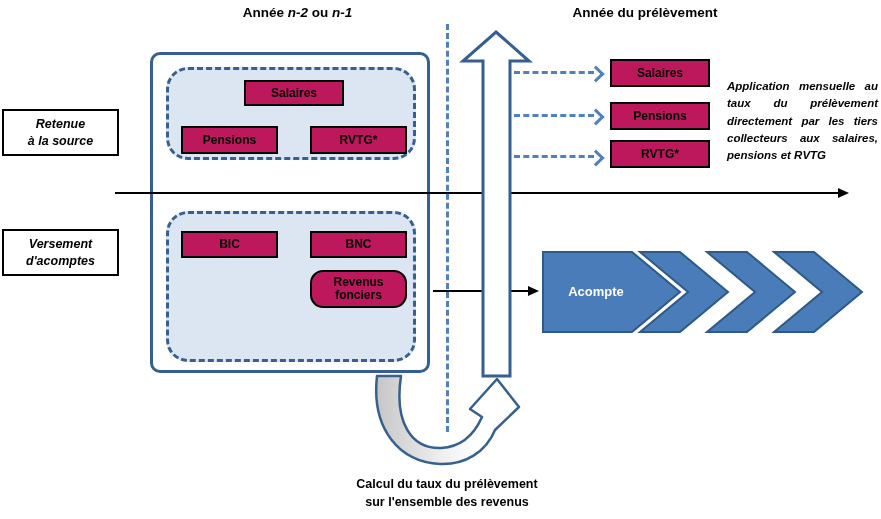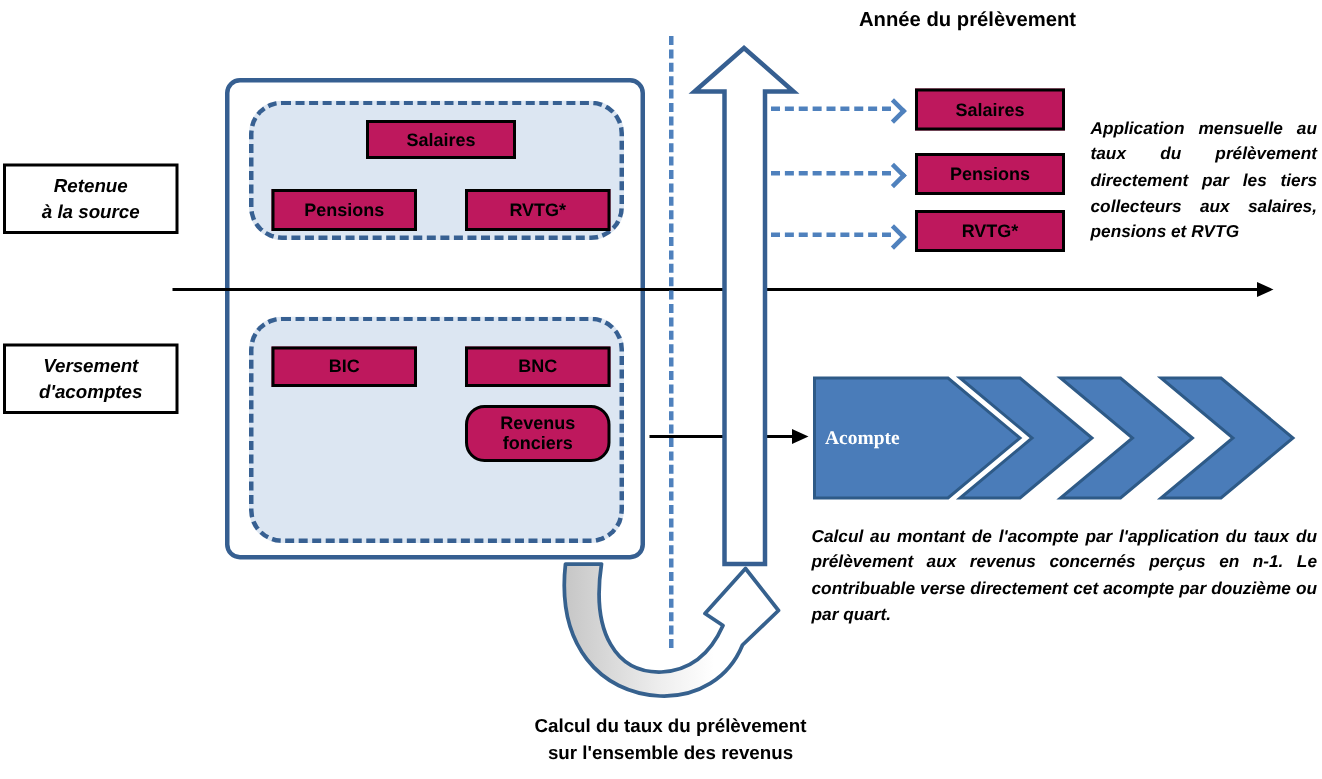--- a/index.html
+++ b/index.html
@@ -31,28 +31,31 @@
     width:9px;height:9px;border-top:3px solid #4f81bd;border-right:3px solid #4f81bd;
     transform:rotate(45deg);z-index:2;
   }
   .blackline{border-top:2px solid #000;height:0;z-index:2;}
   .blackhead{
     width:0;height:0;border-top:5px solid transparent;border-bottom:5px solid transparent;
     border-left:11px solid #000;z-index:2;
   }
   .vdash{border-left:3px dashed #4f81bd;width:0;z-index:2;}
   .caption{font-weight:bold;font-size:12.5px;line-height:1.4;text-align:center;}
-  .chevlabel{color:#fff;font-weight:bold;font-size:13px;text-align:left;z-index:4;font-family:Liberation Serif, serif;}
+  .chevlabel{color:#fff;font-weight:bold;font-size:13px;text-align:center;z-index:4;}
   svg{display:block;}
 </style>
 </head>
 <body>
 
 <div id="canvas">
 
+  <div class="abs hdr" style="left:155px;top:5px;width:285px;">
+    <span>Année </span><i>n-2</i><span> ou </span><i>n-1</i>
+  </div>
   <div class="abs hdr" style="left:510px;top:5px;width:270px;">Année du prélèvement</div>
 
   <div class="abs sidebox" style="left:2px;top:109px;width:117px;height:47px;">
     <span>Retenue</span>
     <span>à la source</span>
   </div>
   <div class="abs sidebox" style="left:2px;top:229px;width:117px;height:47px;">
     <span>Versement</span>
     <span>d'acomptes</span>
   </div>
@@ -95,21 +98,20 @@
   <div class="abs note" style="left:727px;top:78px;width:151px;">Application mensuelle au taux du prélèvement directement par les tiers collecteurs aux salaires, pensions et RVTG</div>
 
   <svg class="abs" style="left:540px;top:246px;" width="340" height="92">
     <polygon points="3,6 92,6 140,46 92,86 3,86" fill="#4a7cb9" stroke="#2e5a87" stroke-width="2"></polygon>
     <path d="M 100,6 L 140,6 L 188,46 L 140,86 L 100,86 L 148,46 Z" fill="#4a7cb9" stroke="#2e5a87" stroke-width="2"></path>
     <path d="M 167,6 L 207,6 L 255,46 L 207,86 L 167,86 L 215,46 Z" fill="#4a7cb9" stroke="#2e5a87" stroke-width="2"></path>
     <path d="M 234,6 L 274,6 L 322,46 L 274,86 L 234,86 L 282,46 Z" fill="#4a7cb9" stroke="#2e5a87" stroke-width="2"></path>
   </svg>
   <div class="abs chevlabel" style="left:550px;top:284px;width:92px;">Acompte</div>
 
-  <div class="abs note" style="left:541px;top:350px;width:337px;">Calcul au montant de l'acompte par l'application du taux du prélèvement aux revenus concernés perçus en n-1. Le contribuable verse directement cet acompte par douzième ou par quart.</div>
 
   <svg class="abs" style="left:368px;top:368px;z-index:3;" width="165" height="105">
     <defs>
       <linearGradient id="grad" x1="0" y1="0" x2="1" y2="0">
         <stop offset="0" stop-color="#c6c6c6"></stop>
         <stop offset="0.45" stop-color="#eeeeee"></stop>
         <stop offset="0.7" stop-color="#ffffff"></stop>
       </linearGradient>
     </defs>
     <path d="M 9,8 C 3,62 32,94 72,96 C 97,97 118,84 127,62 L 151,39 L 129,11 L 102,41 L 114,49 C 106,67 93,79 73,80 C 43,81 26,54 33,8 Z" fill="url(#grad)" stroke="#36618e" stroke-width="2.5" stroke-linejoin="round"></path>

